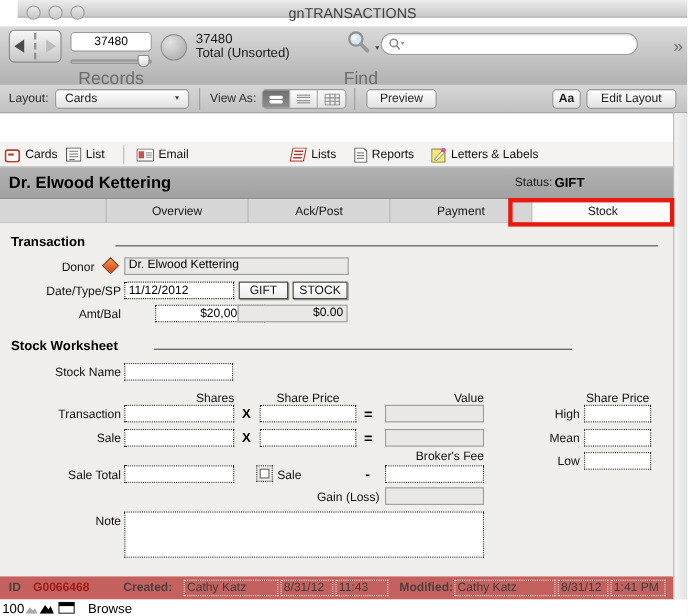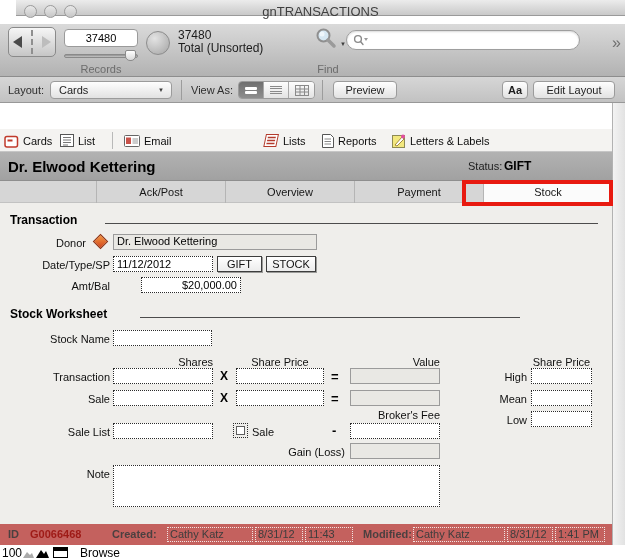--- a/index.html
+++ b/index.html
@@ -21,21 +21,21 @@
   .arrow-prev { width:0; height:0; border-top:6px solid transparent; border-bottom:6px solid transparent; border-right:9px solid #4a4a4a; }
   .arrow-next { width:0; height:0; border-top:6px solid transparent; border-bottom:6px solid transparent; border-left:9px solid #bdbdbd; }
   .binding { height:24px; border-left:2px dashed #8f8f8f; }
   .recfield { position:absolute; left:64px; top:5px; width:74px; height:18px; border:1px solid #9a9a9a;
     border-radius:4px; text-align:center; font-size:11px; background:#fff; }
   .slider { position:absolute; left:64px; top:28px; width:74px; height:8px; }
   .slider .track { position:absolute; top:2px; left:0; right:0; height:4px; border-radius:2px;
     background:linear-gradient(#8f8f8f,#c8c8c8); border:1px solid #898989; }
   .slider .thumb { position:absolute; right:2px; top:-2px; width:11px; height:11px;
     background:linear-gradient(#fff,#d8d8d8); border:1px solid #8b8b8b; border-radius:2px 2px 5px 5px; }
-  .toolcap { position:absolute; top:39px; font-size:11px; color:#6c6c6c; text-align:center; }
+  .toolcap { position:absolute; top:39px; font-size:16px; color:#6c6c6c; text-align:center; }
   .pieind { position:absolute; left:146px; top:7px; width:24px; height:24px; border-radius:50%;
     border:1px solid #8d8d8d; background:radial-gradient(circle at 35% 30%, #e3e3e3, #a4a4a4); }
   .totalbox { position:absolute; left:178px; top:5px; font-size:12px; color:#1c1c1c; line-height:13px; }
   .findgrp { position:absolute; left:314px; top:3px; width:34px; height:26px; }
   .findcaret { position:absolute; left:26px; top:14px; font-size:6px; color:#3e3e3e; }
   .searchpill { position:absolute; left:346px; top:6px; width:234px; height:20px; border:1px solid #9e9e9e;
     border-radius:10px; background:#fff; box-shadow:inset 0 1px 2px rgba(0,0,0,.15); display:flex; align-items:center; padding-left:6px; }
   .searchpill input { border:none; outline:none; flex:1; height:16px; font-size:11px; background:transparent; }
   .chev2 { position:absolute; right:6px; top:10px; font-size:16px; color:#6f6f6f; letter-spacing:-2px; }
 
@@ -266,22 +266,22 @@
   </div>
 
   <div class="recheader">
     <span class="recname">Dr. Elwood Kettering</span>
     <span class="statlbl">Status:</span>
     <span class="statval">GIFT</span>
   </div>
 
   <div class="tabbar">
     <div class="tabstrip">
+      <div class="tab">Overview</div>
       <div class="tab">Ack/Post</div>
-      <div class="tab">Overview</div>
       <div class="tab">Payment</div>
       <div class="tab active">Stock</div>
     </div>
   </div>
   <div class="tab-hl"></div>
 
   <div class="content">
 
     <div class="sect" style="left:10px;top:10px">Transaction</div>
     <div class="rule" style="left:105px;top:20px;width:493px"></div>
@@ -290,20 +290,21 @@
     <div class="diamond"></div>
     <div class="fld ro" style="left:113px;top:31px;width:204px">Dr. Elwood Kettering</div>
 
     <div class="lbl" style="left:20px;top:56px;width:90px">Date/Type/SP</div>
     <input class="fld" style="left: 113px; top: 53px; width: 100px;" value="11/12/2012">
     <div class="opbtn" style="left:217px;top:53px;width:45px">GIFT</div>
     <div class="opbtn" style="left:266px;top:53px;width:50px">STOCK</div>
 
     <div class="lbl" style="left:40px;top:77px;width:70px">Amt/Bal</div>
     <input class="fld num" style="left: 113px; top: 74px; width: 100px; margin-left: 28px;" value="$20,000.00">
+    <div class="fld ro num" style="left:216px;top:74px;width:100px">$0.00</div>
 
     <div class="sect" style="left:10px;top:104px">Stock Worksheet</div>
     <div class="rule" style="left:140px;top:114px;width:380px"></div>
 
     <div class="lbl" style="left:30px;top:130px;width:80px">Stock Name</div>
     <input class="fld" style="left: 113px; top: 127px; width: 99px;">
 
     <div class="lbl" style="left:113px;top:153px;width:100px;text-align:right">Shares</div>
     <div class="lbl" style="left:236px;top:153px;width:88px;text-align:center">Share Price</div>
     <div class="lbl" style="left:350px;top:153px;width:90px">Value</div>
@@ -324,21 +325,21 @@
     <input class="fld" style="left: 236px; top: 187px; width: 88px;">
     <div class="opsign" style="left:331px;top:188px">=</div>
     <div class="fld ro" style="left:350px;top:187px;width:90px"></div>
     <div class="lbl" style="left:487px;top:190px;width:40px">Mean</div>
     <input class="fld" style="left: 531px; top: 187px; width: 61px;">
 
     <div class="lbl" style="left:340px;top:206px;width:100px">Broker's Fee</div>
     <div class="lbl" style="left:487px;top:211px;width:40px">Low</div>
     <input class="fld" style="left: 531px; top: 208px; width: 61px;">
 
-    <div class="lbl" style="left:30px;top:223px;width:80px">Sale List</div>
+    <div class="lbl" style="left:30px;top:223px;width:80px">Sale Total</div>
     <input class="fld" style="left: 113px; top: 220px; width: 100px;">
     <div class="checkwrap">
         <div class="checkbox"></div>
       </div>
     <div class="lbl-l" style="left:252px;top:223px">Sale</div>
     <div class="opsign" style="left:332px;top:220px">-</div>
     <input class="fld" style="left: 350px; top: 220px; width: 90px;">
 
     <div class="lbl" style="left:245px;top:243px;width:100px">Gain (Loss)</div>
     <div class="fld ro" style="left:350px;top:240px;width:90px"></div>

